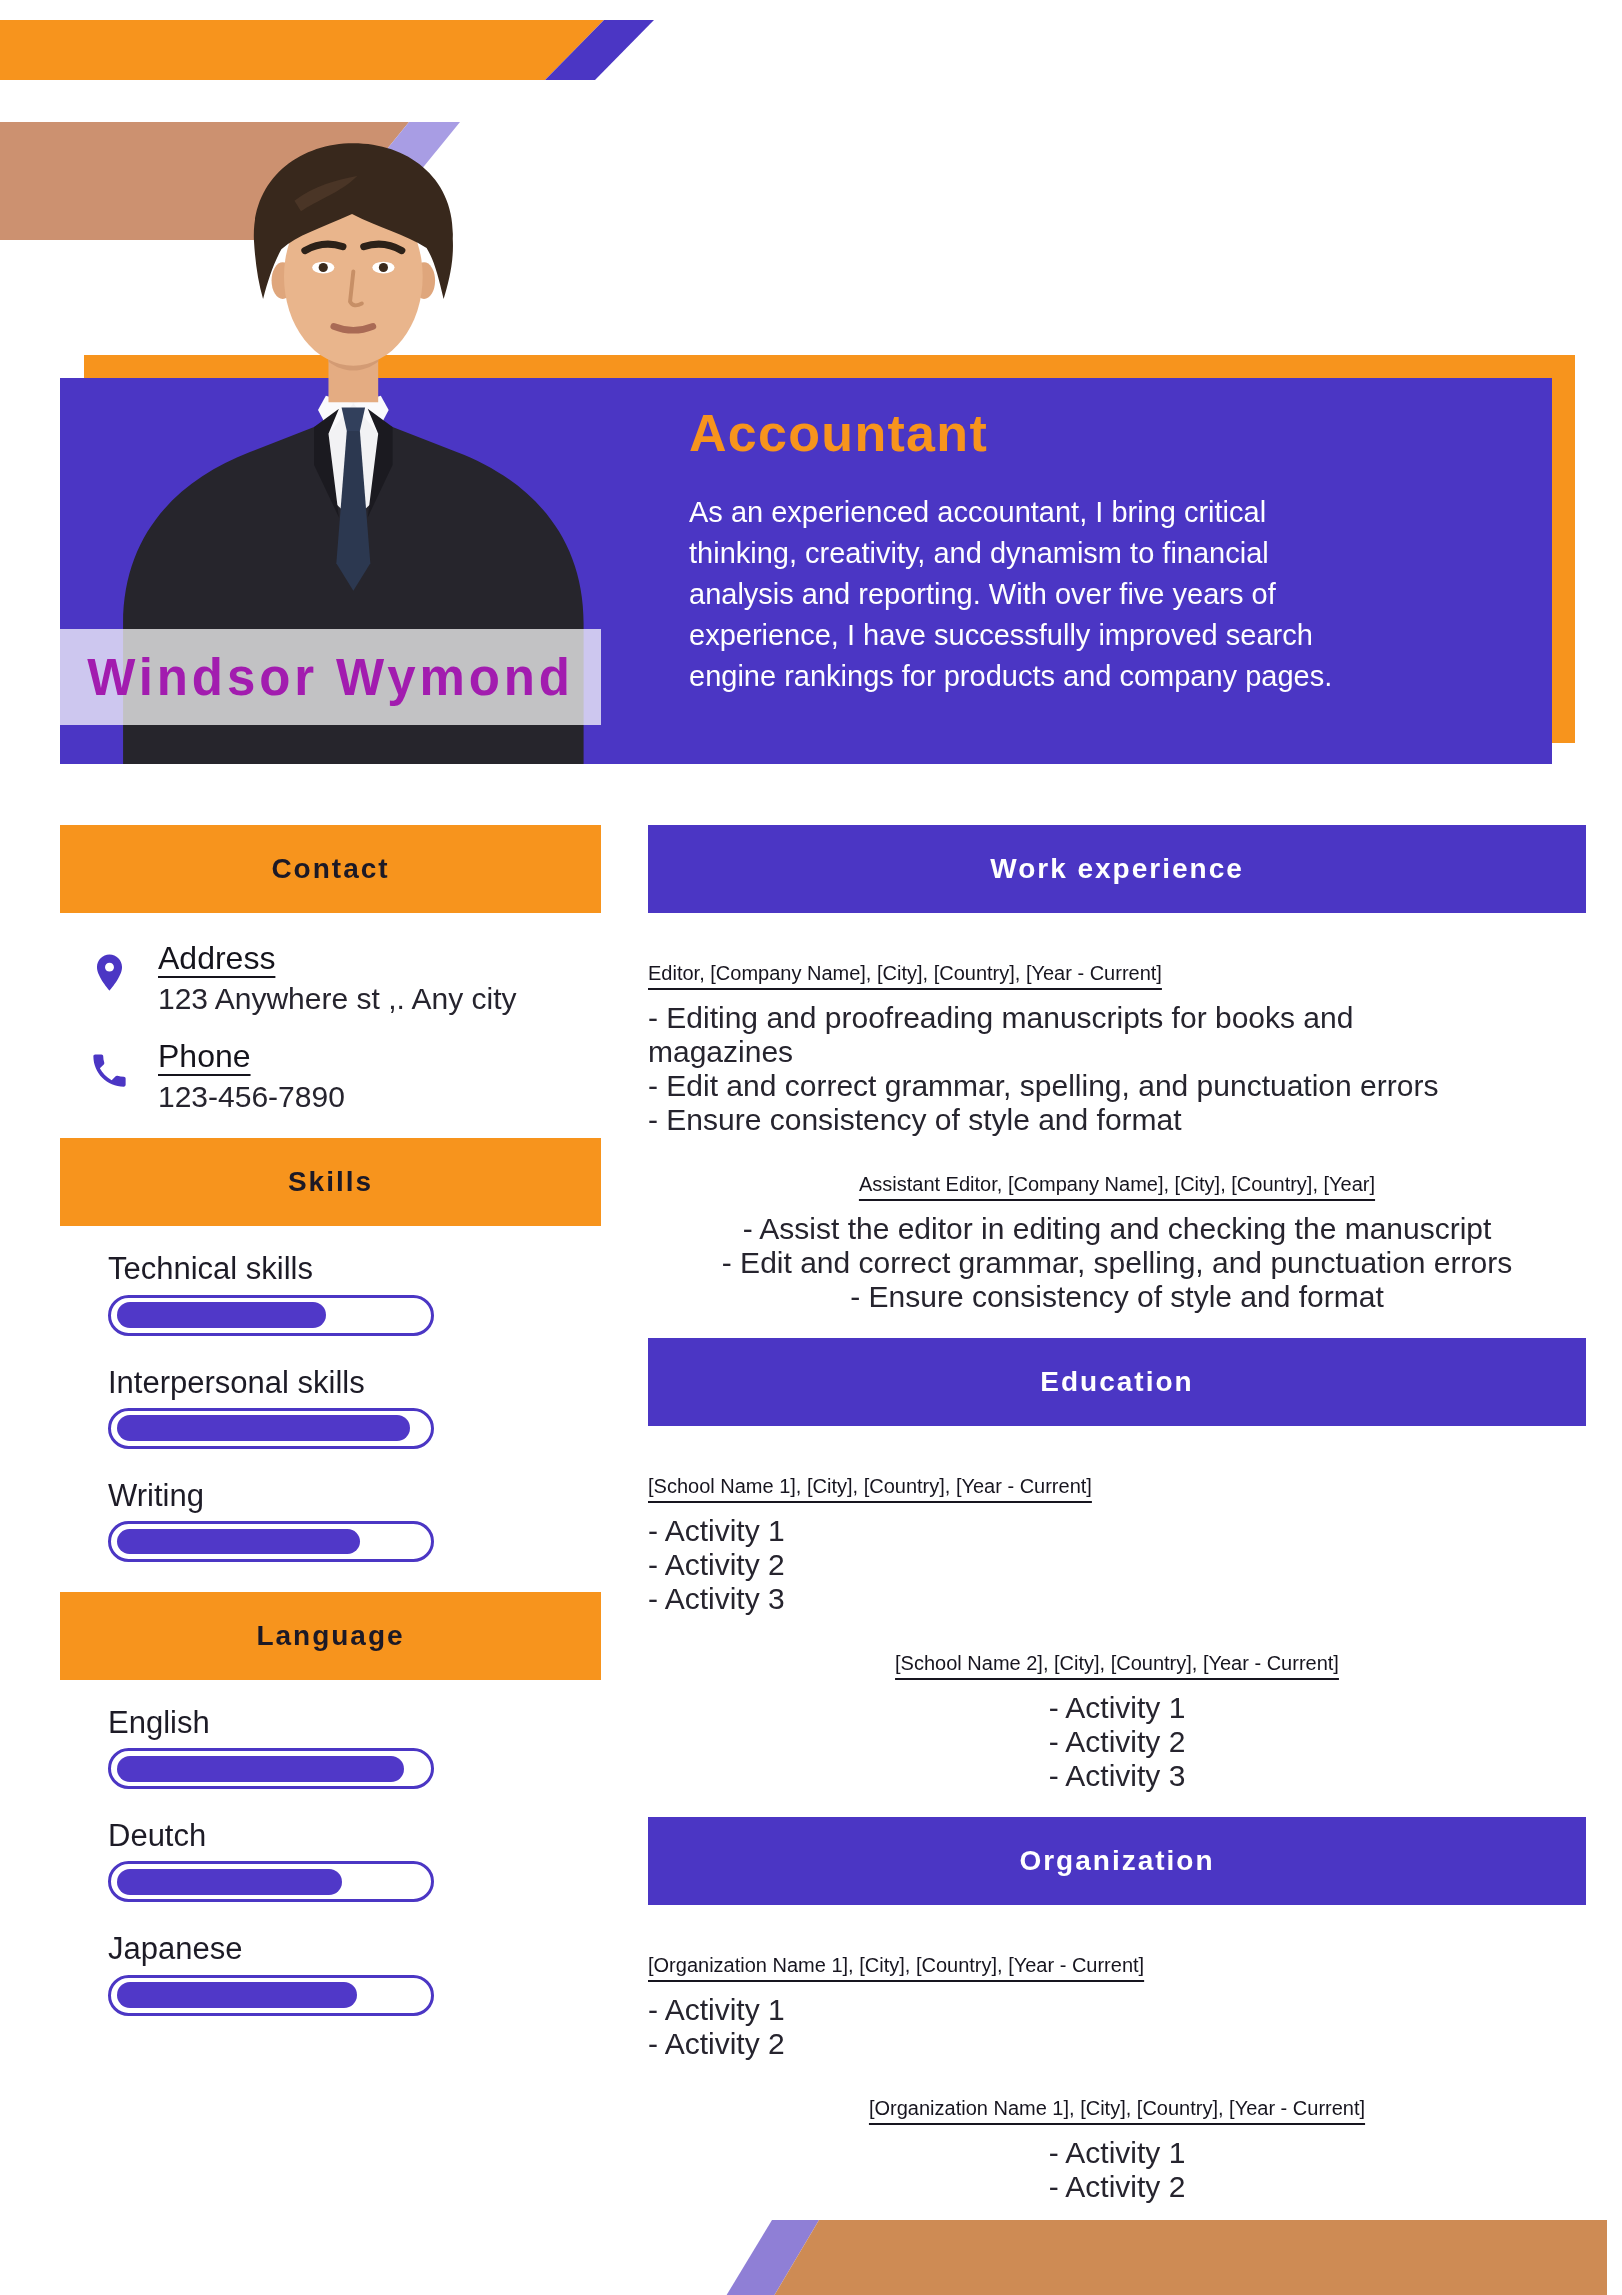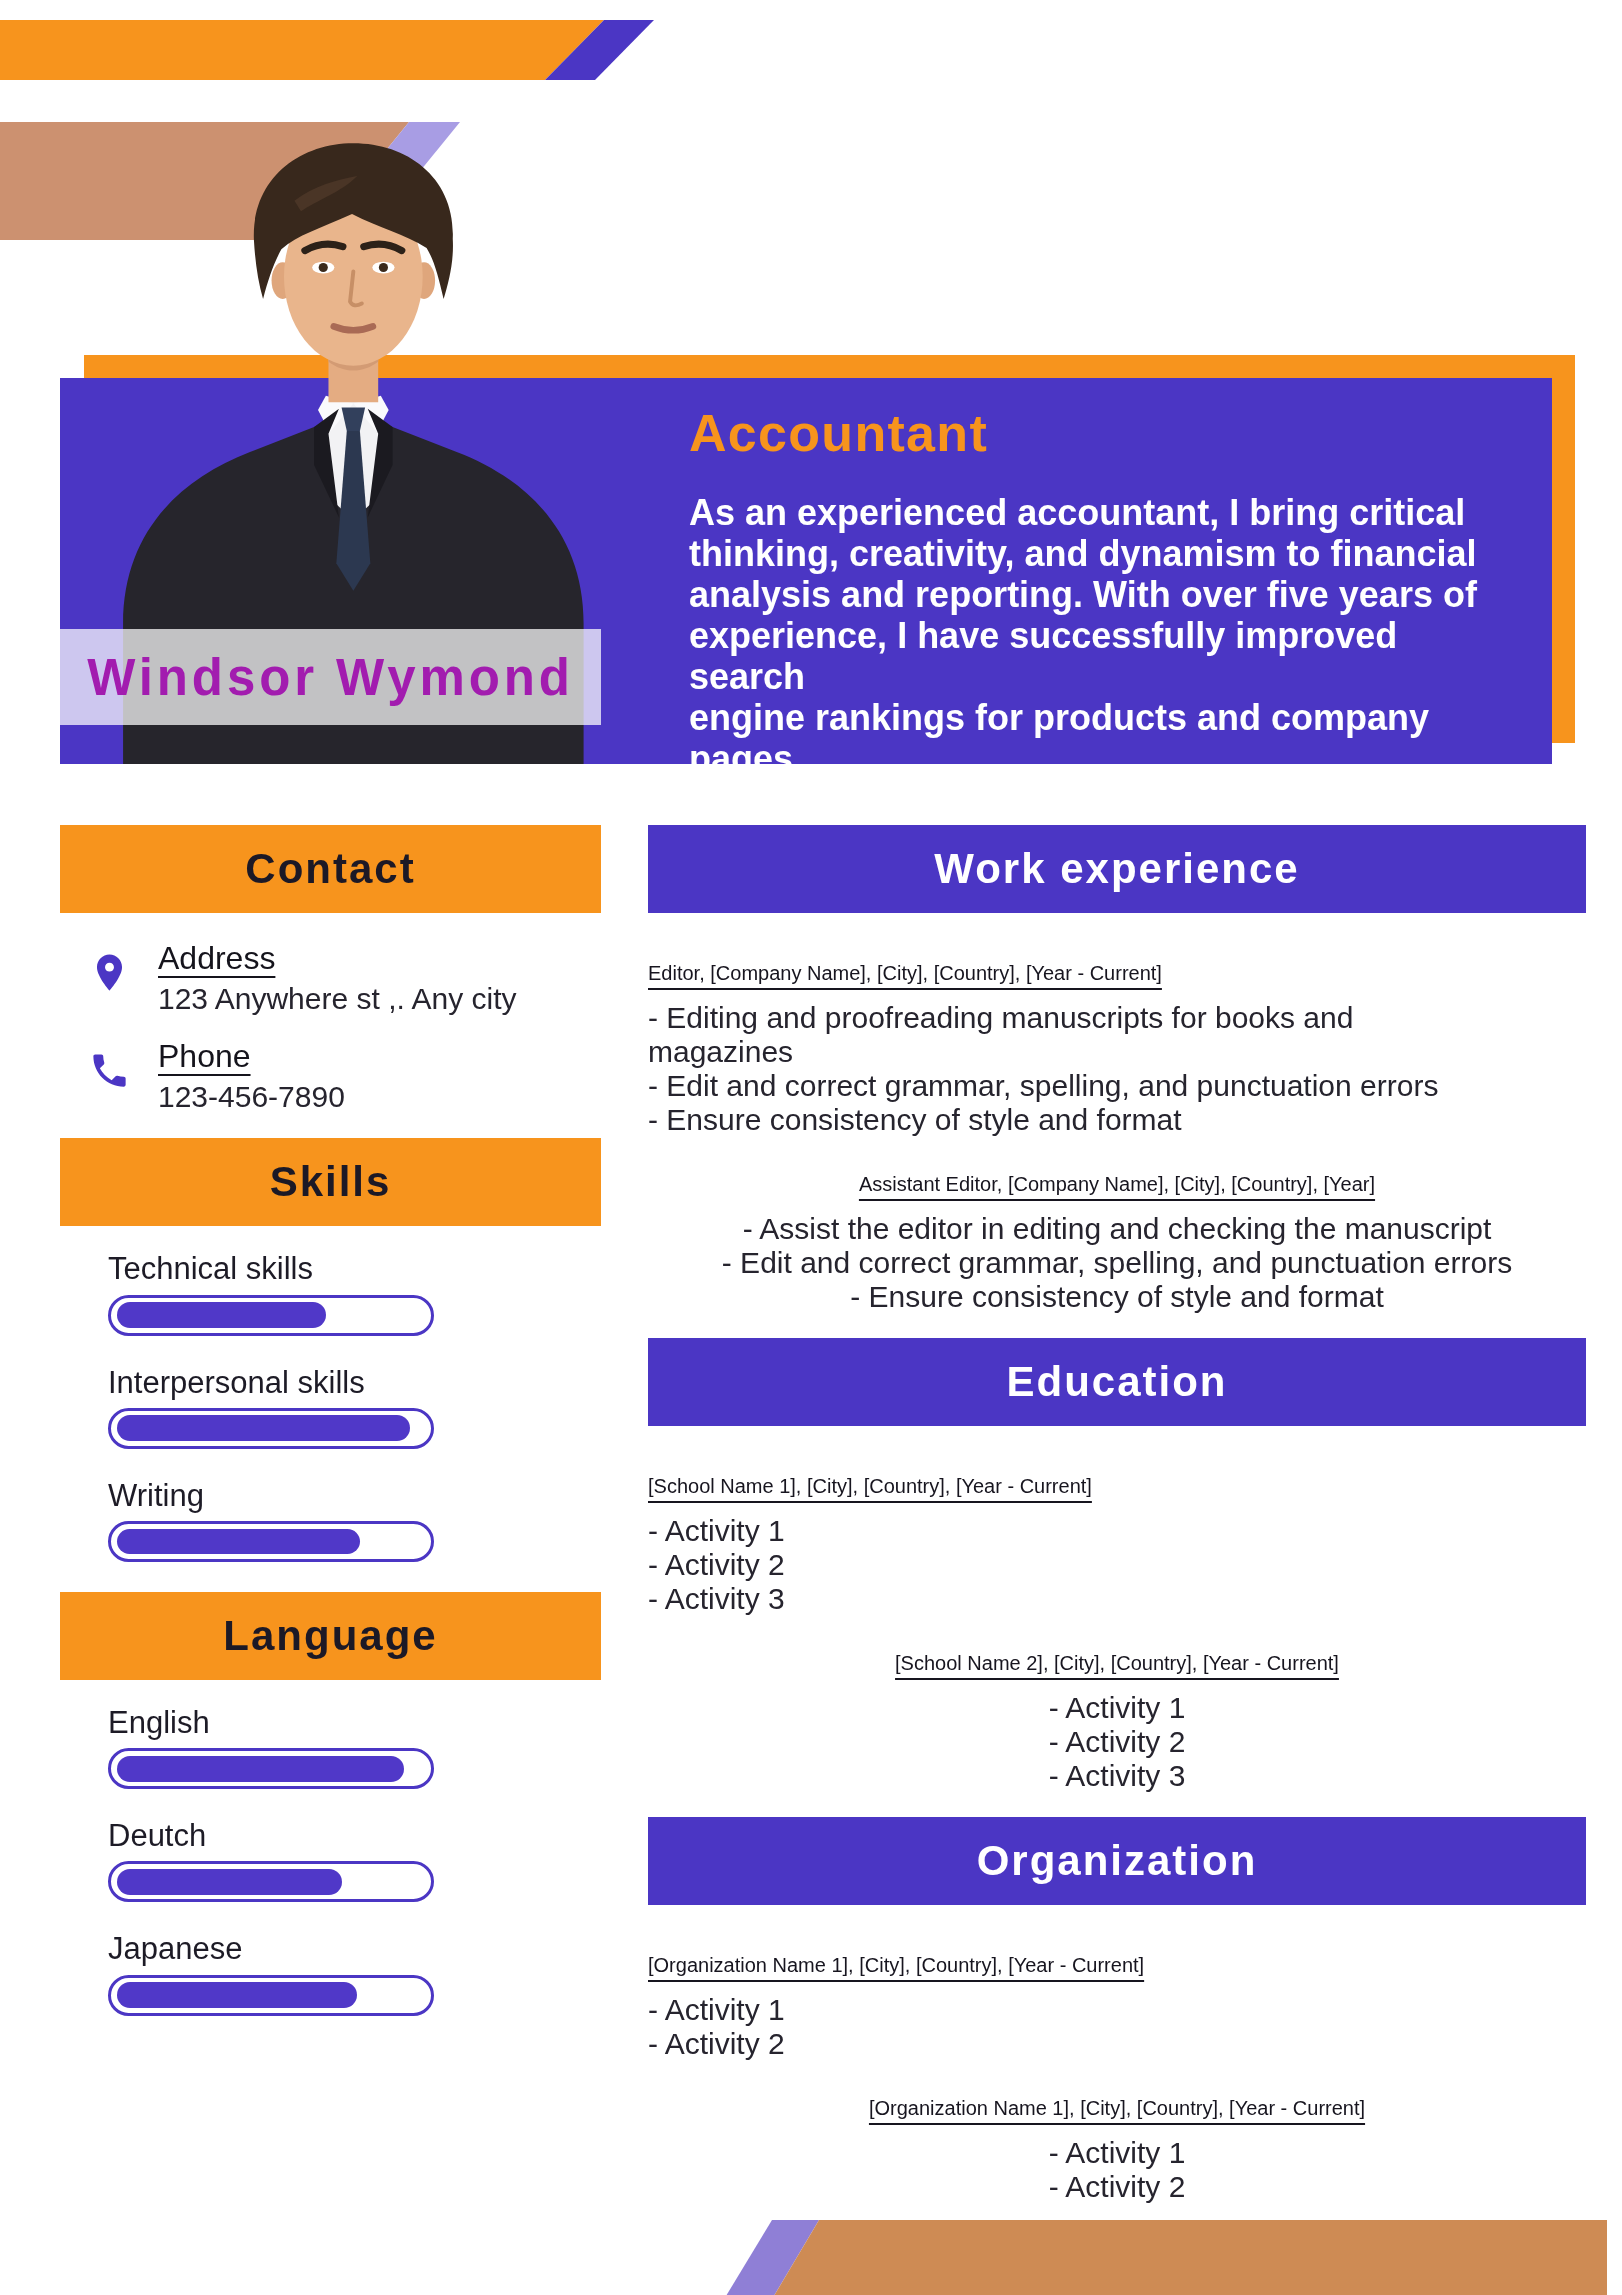--- a/index.html
+++ b/index.html
@@ -28,32 +28,32 @@
   .deco-footer .stripe{position:absolute;inset:0;background:var(--c-purple-mid);
     clip-path:polygon(62px 0,109px 0,52px 96px,3.9px 96px);}
   .deco-footer .bar{position:absolute;inset:0;background:var(--c-tan-footer);
     clip-path:polygon(109px 0,913px 0,913px 96px,52px 96px);}
 
   
   .hdr-shadow{left:84px;top:335px;width:1491px;height:388px;background:var(--c-orange);}
   .hdr-box{left:60px;top:358px;width:1492px;height:386px;background:var(--c-purple);}
   .hdr-title{left:689px;top:383px;font-size:52px;font-weight:800;letter-spacing:1.3px;
     color:var(--c-orange);}
-  .hdr-summary{left:689px;top:472px;width:798px;font-size:36px;line-height:41px;
-    color:#fff;white-space:pre-line;font-weight:bold;}
+  .hdr-summary{left:689px;top:472px;width:798px;font-size:29px;line-height:41px;
+    color:#fff;white-space:pre-line;}
   .portrait{left:98px;top:118px;width:563px;height:626px;overflow:hidden;}
   .nameplate{left:60px;top:609px;width:541px;height:96px;
     background:rgba(255,255,255,0.72);display:flex;align-items:center;justify-content:center;}
   .nameplate span{font-size:51px;font-weight:600;letter-spacing:3.9px;color:#a21caf;}
 
   
   .col-left{left:60px;top:805px;width:541px;}
   .col-right{left:648px;top:805px;width:938px;}
   .secbar{height:88px;display:flex;align-items:center;justify-content:center;
-    font-size:42px;font-weight:800;letter-spacing:2px;}
+    font-size:28px;font-weight:800;letter-spacing:2px;}
   .secbar.orange{background:var(--c-orange);color:var(--c-ink);}
   .secbar.purple{background:var(--c-purple);color:#fff;}
 
   
   .contact-list{margin-top:29px;}
   .contact-item{display:flex;margin-bottom:26px;}
   .contact-icon{width:98px;display:flex;justify-content:center;padding-top:9.2px;flex:none;}
   .contact-icon svg{width:43px;height:43px;fill:var(--c-purple);}
   .contact-label{font-size:32px;line-height:32px;color:#15141C;text-decoration:underline;
     text-decoration-thickness:2px;text-underline-offset:6.5px;margin-bottom:9.2px;}

